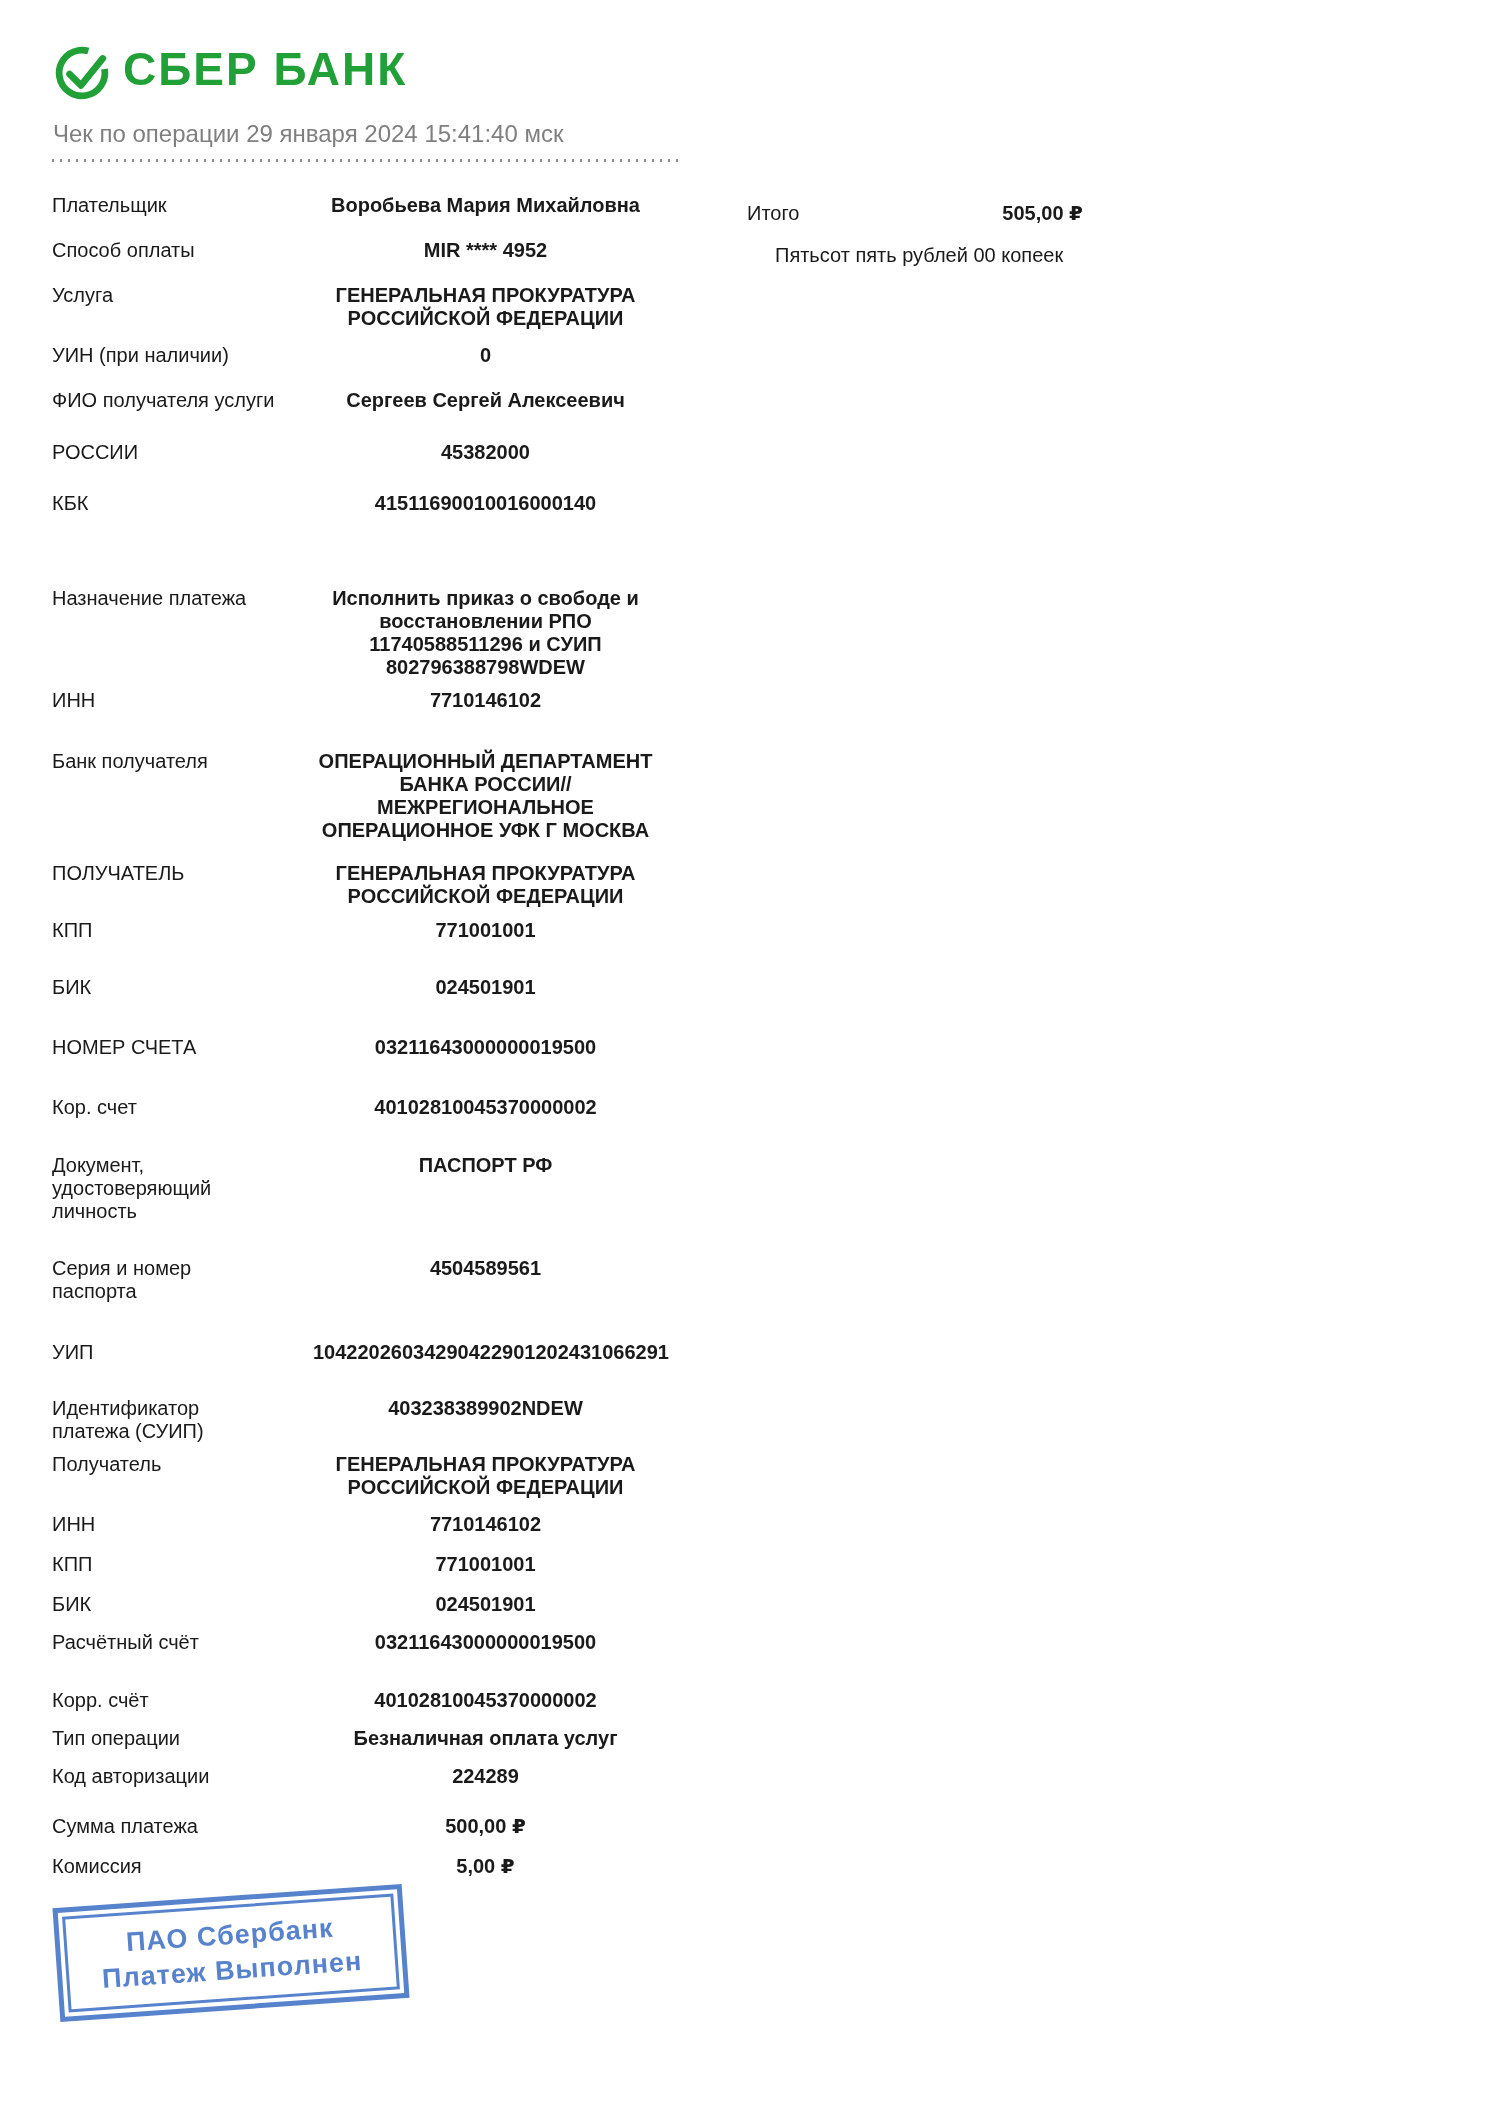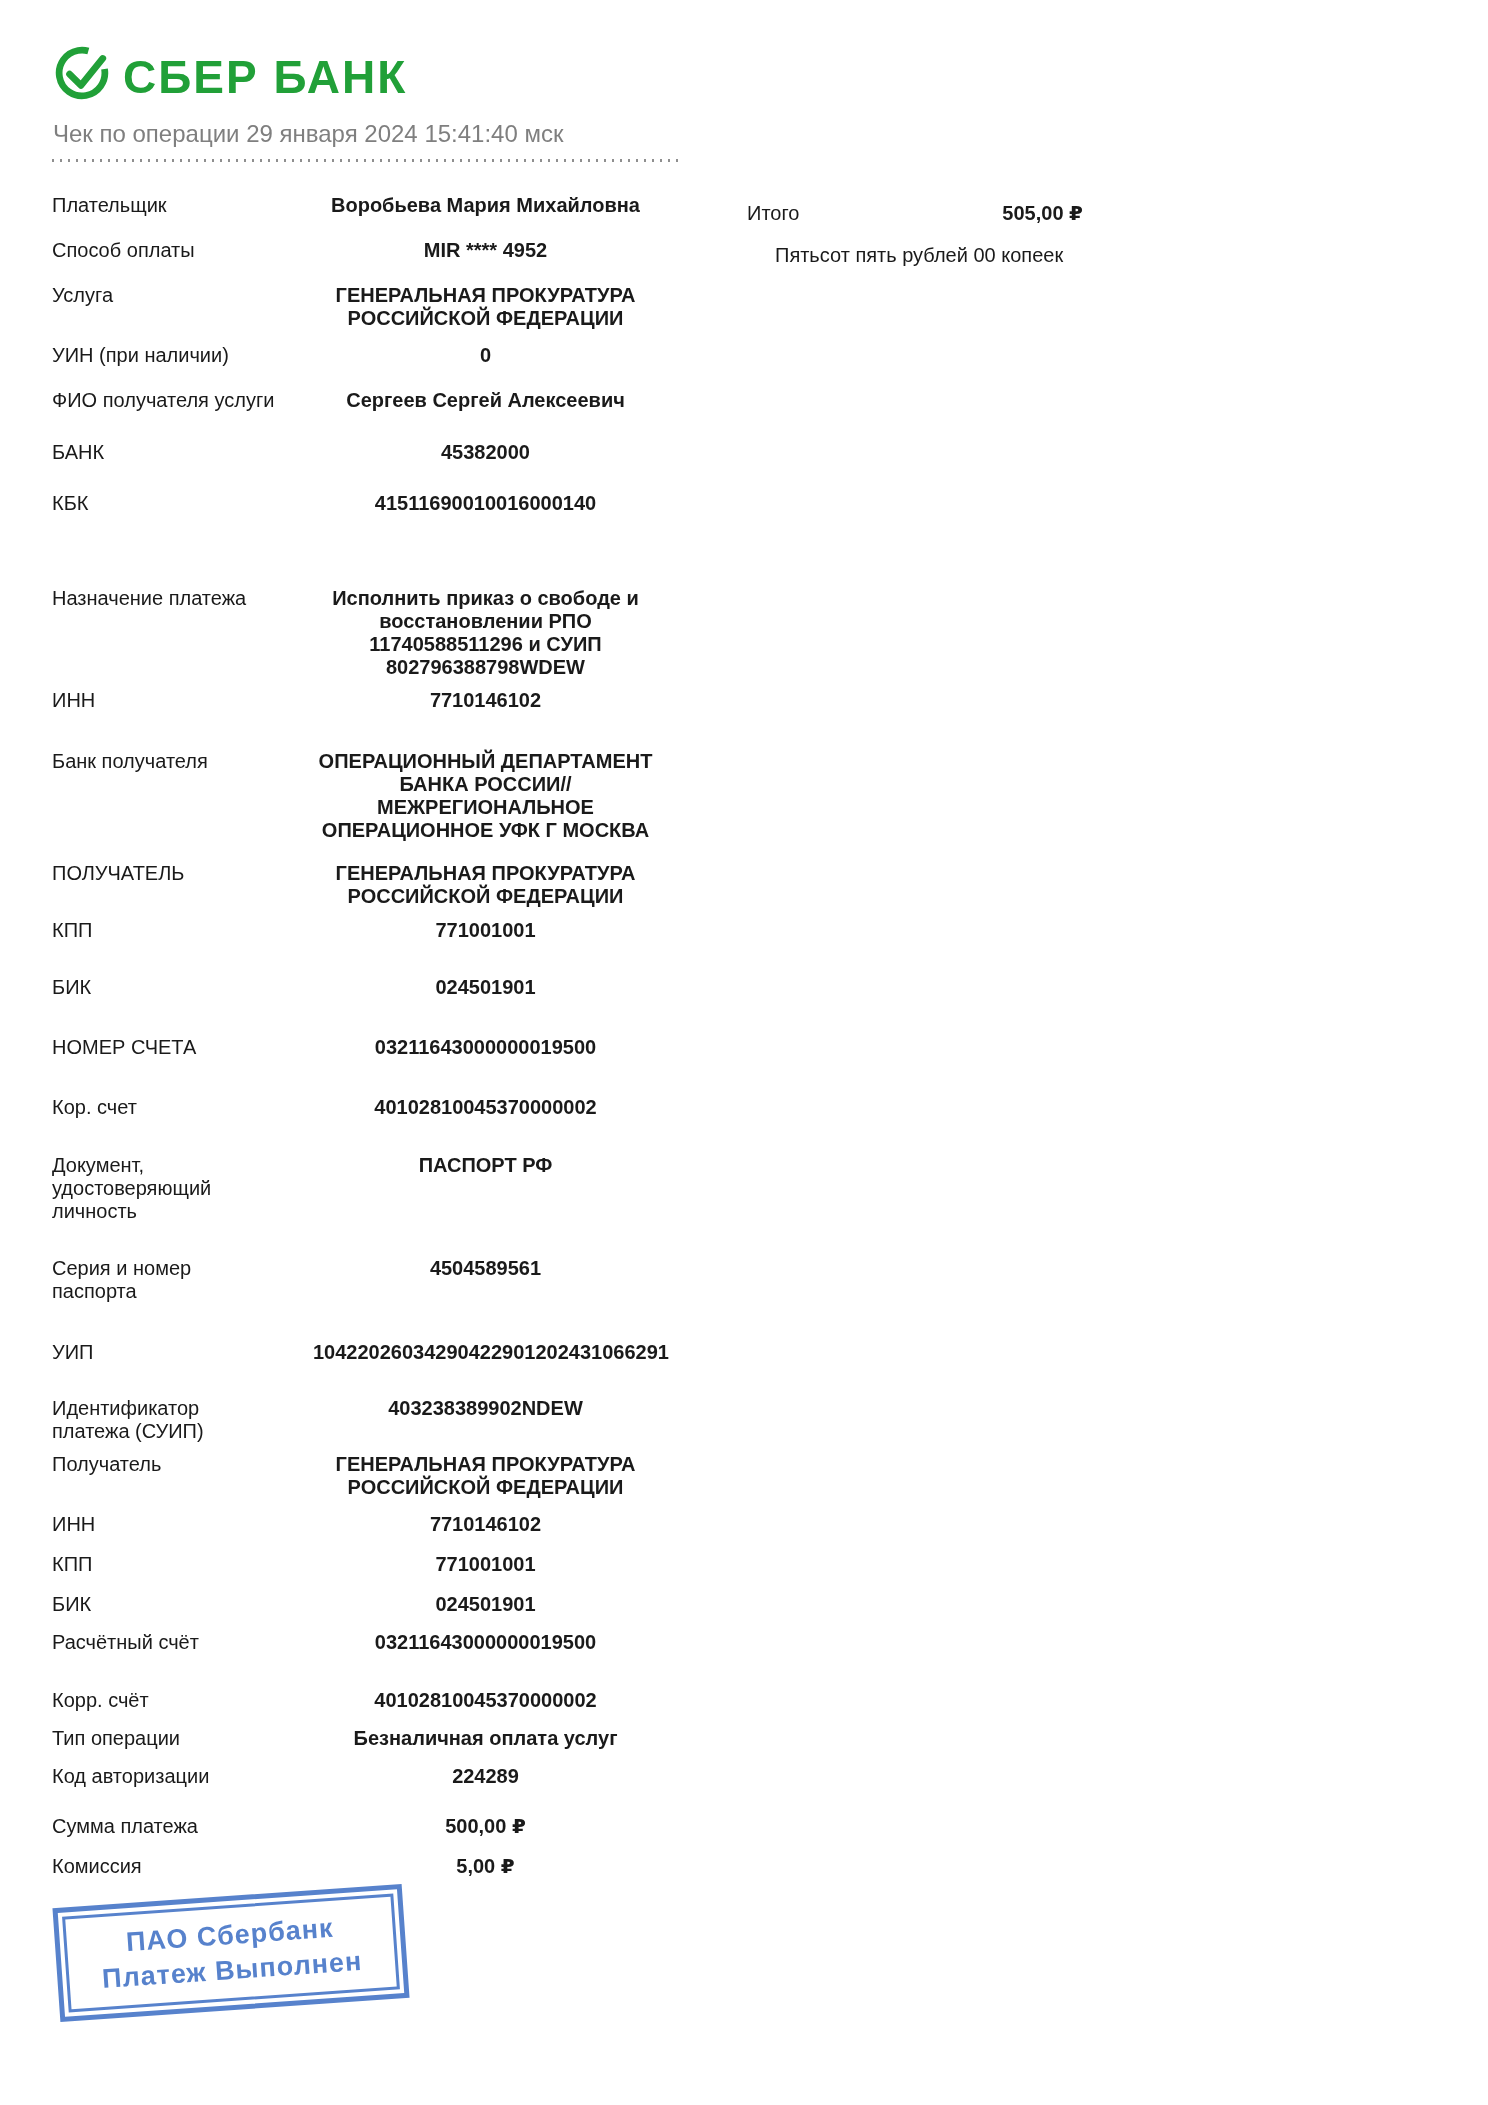--- a/index.html
+++ b/index.html
@@ -4,21 +4,21 @@
 <style>
   html,body{margin:0;padding:0;background:#ffffff;}
   body{
     width:1488px;height:2105px;position:relative;
     font-family:"Liberation Sans","DejaVu Sans",sans-serif;
     color:#1a1a1a;-webkit-font-smoothing:antialiased;
   }
   .page{position:absolute;inset:0;background:#fff;}
 
   
-  .logo-wrap{position:absolute;left:55px;top:46px;display:flex;align-items:flex-end;}
+  .logo-wrap{position:absolute;left:55px;top:46px;display:flex;align-items:flex-start;}
   .logo-mark{width:54px;height:54px;display:block;}
   .logo-text{
     margin-left:14px;font-size:46px;font-weight:bold;letter-spacing:2px;
     line-height:1;white-space:nowrap;
   }
   .receipt-title{
     position:absolute;left:53px;top:120px;font-size:24px;color:#7f7f7f;
     white-space:nowrap;
   }
   .dotted-separator{
@@ -96,21 +96,21 @@
     </div>
     <div class="kv-row" style="margin-bottom:22px">
       <div class="kv-label">УИН (при наличии)</div>
       <div class="kv-value">0</div>
     </div>
     <div class="kv-row" style="margin-bottom:29px">
       <div class="kv-label">ФИО получателя услуги</div>
       <div class="kv-value">Сергеев Сергей Алексеевич</div>
     </div>
     <div class="kv-row" style="margin-bottom:28px">
-      <div class="kv-label">БАНК</div>
+      <div class="kv-label">РОССИИ</div>
       <div class="kv-value">45382000</div>
     </div>
     <div class="kv-row" style="margin-bottom:72px">
       <div class="kv-label">КБК</div>
       <div class="kv-value">41511690010016000140</div>
     </div>
     <div class="kv-row" style="margin-bottom:10px">
       <div class="kv-label">Назначение платежа</div>
       <div class="kv-value">Исполнить приказ о свободе и восстановлении РПО 11740588511296 и СУИП 802796388798WDEW</div>
     </div>

